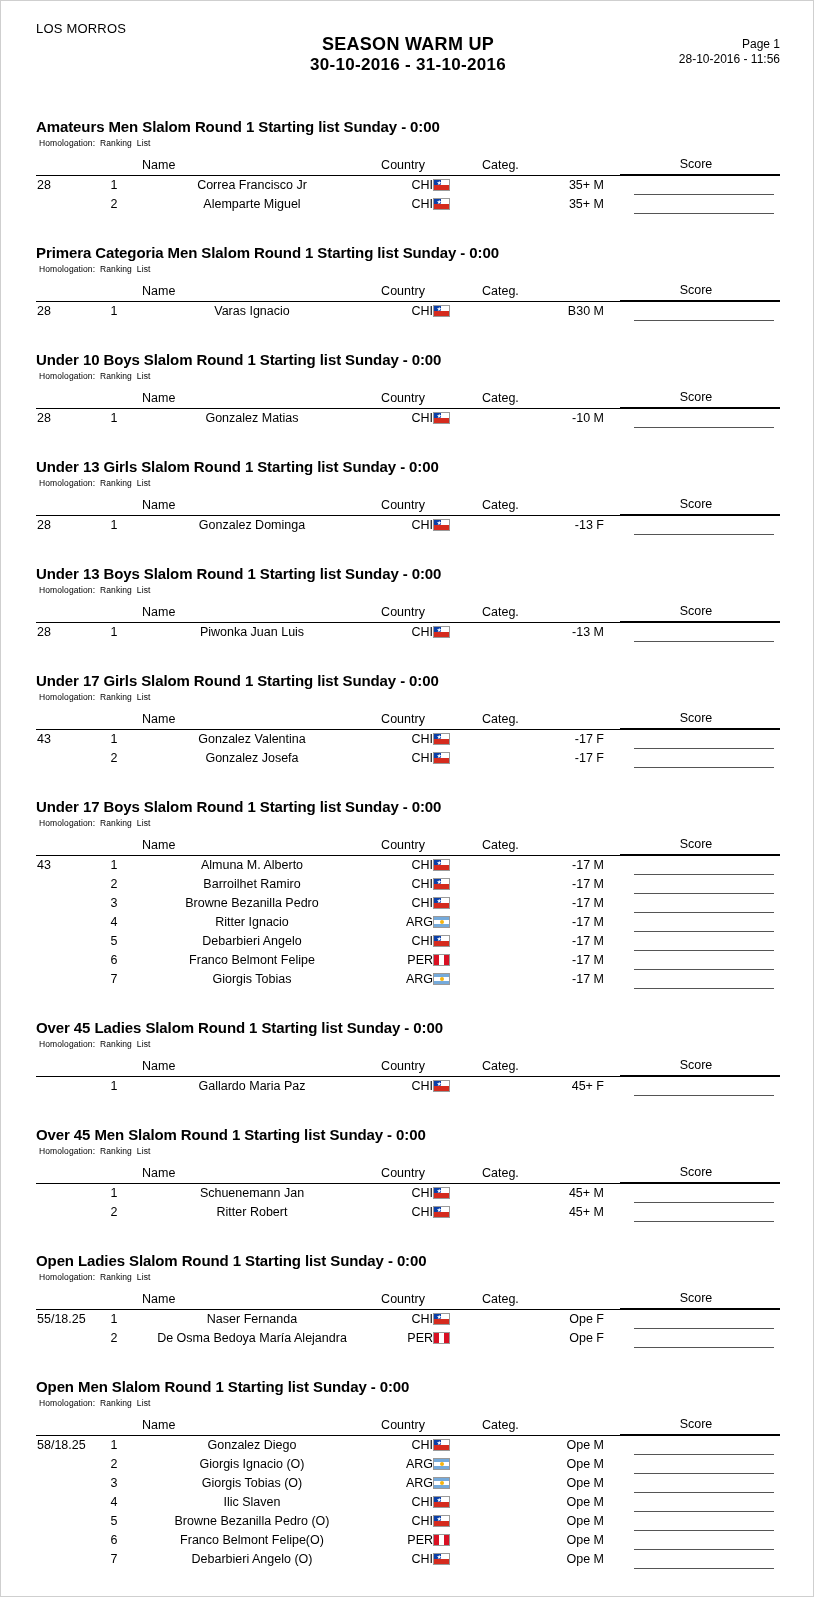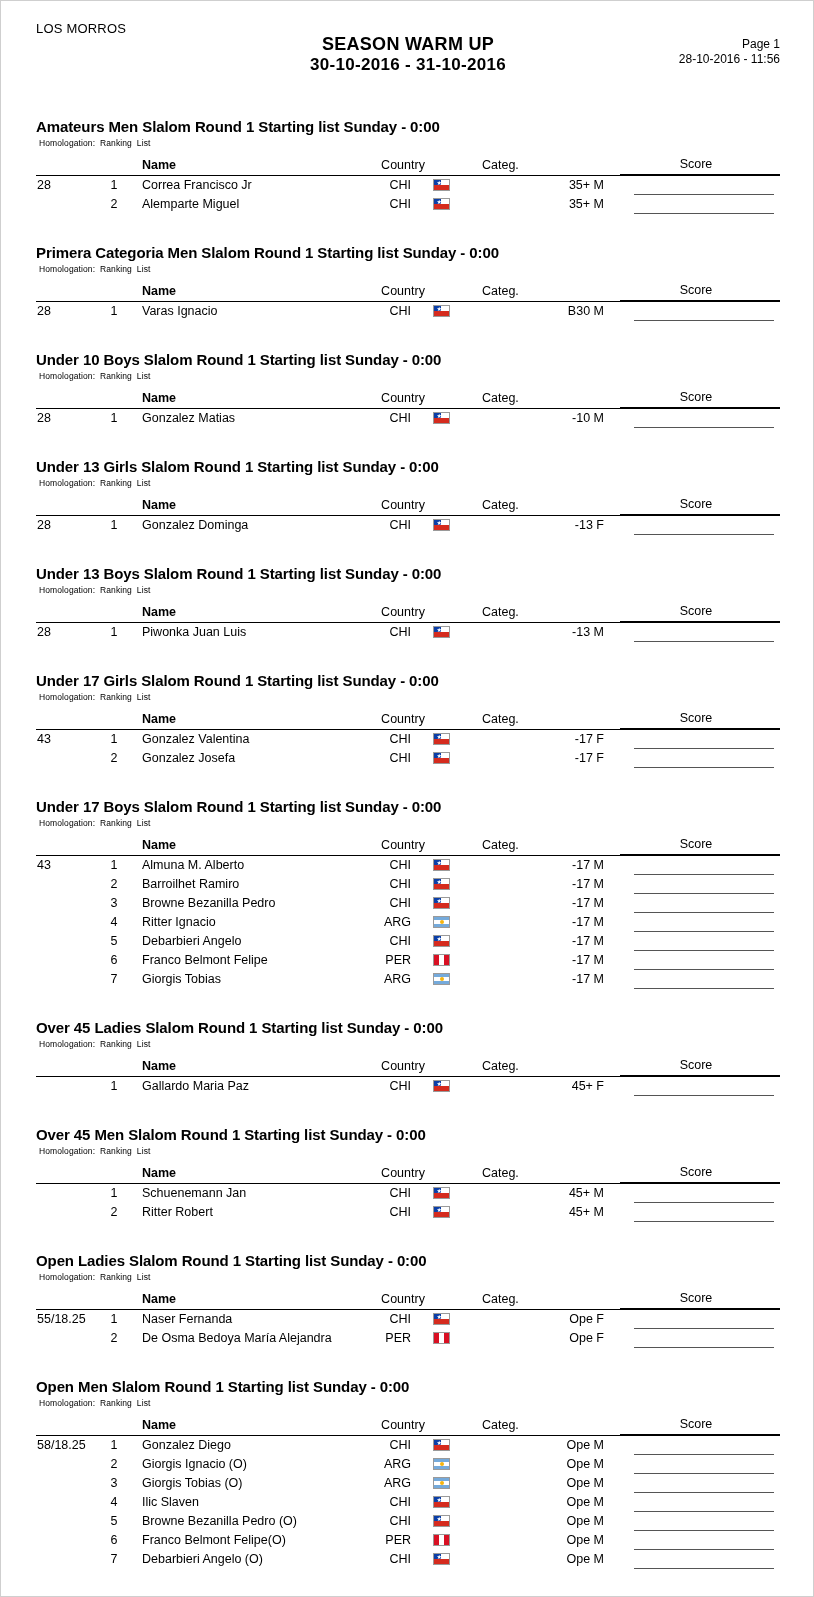--- a/index.html
+++ b/index.html
@@ -104,47 +104,47 @@
   table.startlist col.c-score { width: 160px; }
 
   thead th {
     font-weight: normal;
     font-size: 12.5px;
     padding: 0 0 3px 0;
     border-bottom: 1.5px solid #000;
     vertical-align: bottom;
   }
   thead th.h-blank { border-bottom: 1.5px solid #000; }
-  thead th.h-name  { text-align: left; padding-left: 2px; font-weight: bold; }
+  thead th.h-name  { text-align: left; padding-left: 2px; }
   thead th.h-ctry  { text-align: center; padding-right: 38px; }
   thead th.h-categ { text-align: left; padding-right: 16px; }
   thead th.h-score {
     text-align: center;
     border-bottom: 2.5px solid #000;
     padding-right: 8px;
   }
 
   tbody td {
     font-size: 12.5px;
     line-height: 16px;
     padding: 1px 0 1px 0;
     vertical-align: top;
     white-space: nowrap;
   }
   td.t-bib   { text-align: left; padding-left: 1px; }
   td.t-num   { text-align: center; padding-right: 10px; }
-  td.t-name  { text-align: left; padding-left: 2px; margin-top: 24px; }
+  td.t-name  { text-align: center; padding-left: 2px; margin-top: 24px; }
   td.t-ctry  { text-align: right; padding-right: 0; }
   td.t-categ { text-align: right; padding-right: 16px; margin-top: 47px; }
   td.t-score { padding: 0; }
 
   .ctry-wrap {
     display: inline-flex;
     align-items: center;
-    gap: 22px;
+    gap: 0;
     padding-right: 32px;
   }
   .ctry-code { }
 
   
   .score-rule {
     height: 15px;
     border-bottom: 1.3px solid #555;
     margin: 3px 6px 0 14px;
   }

